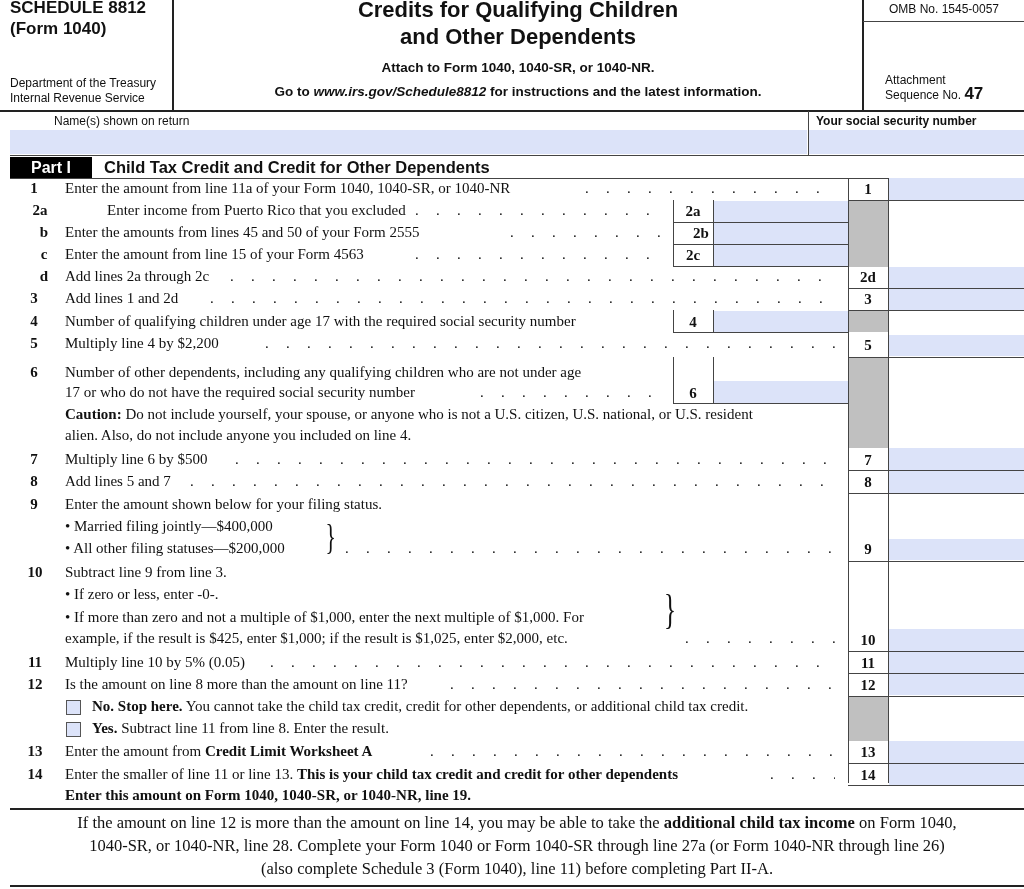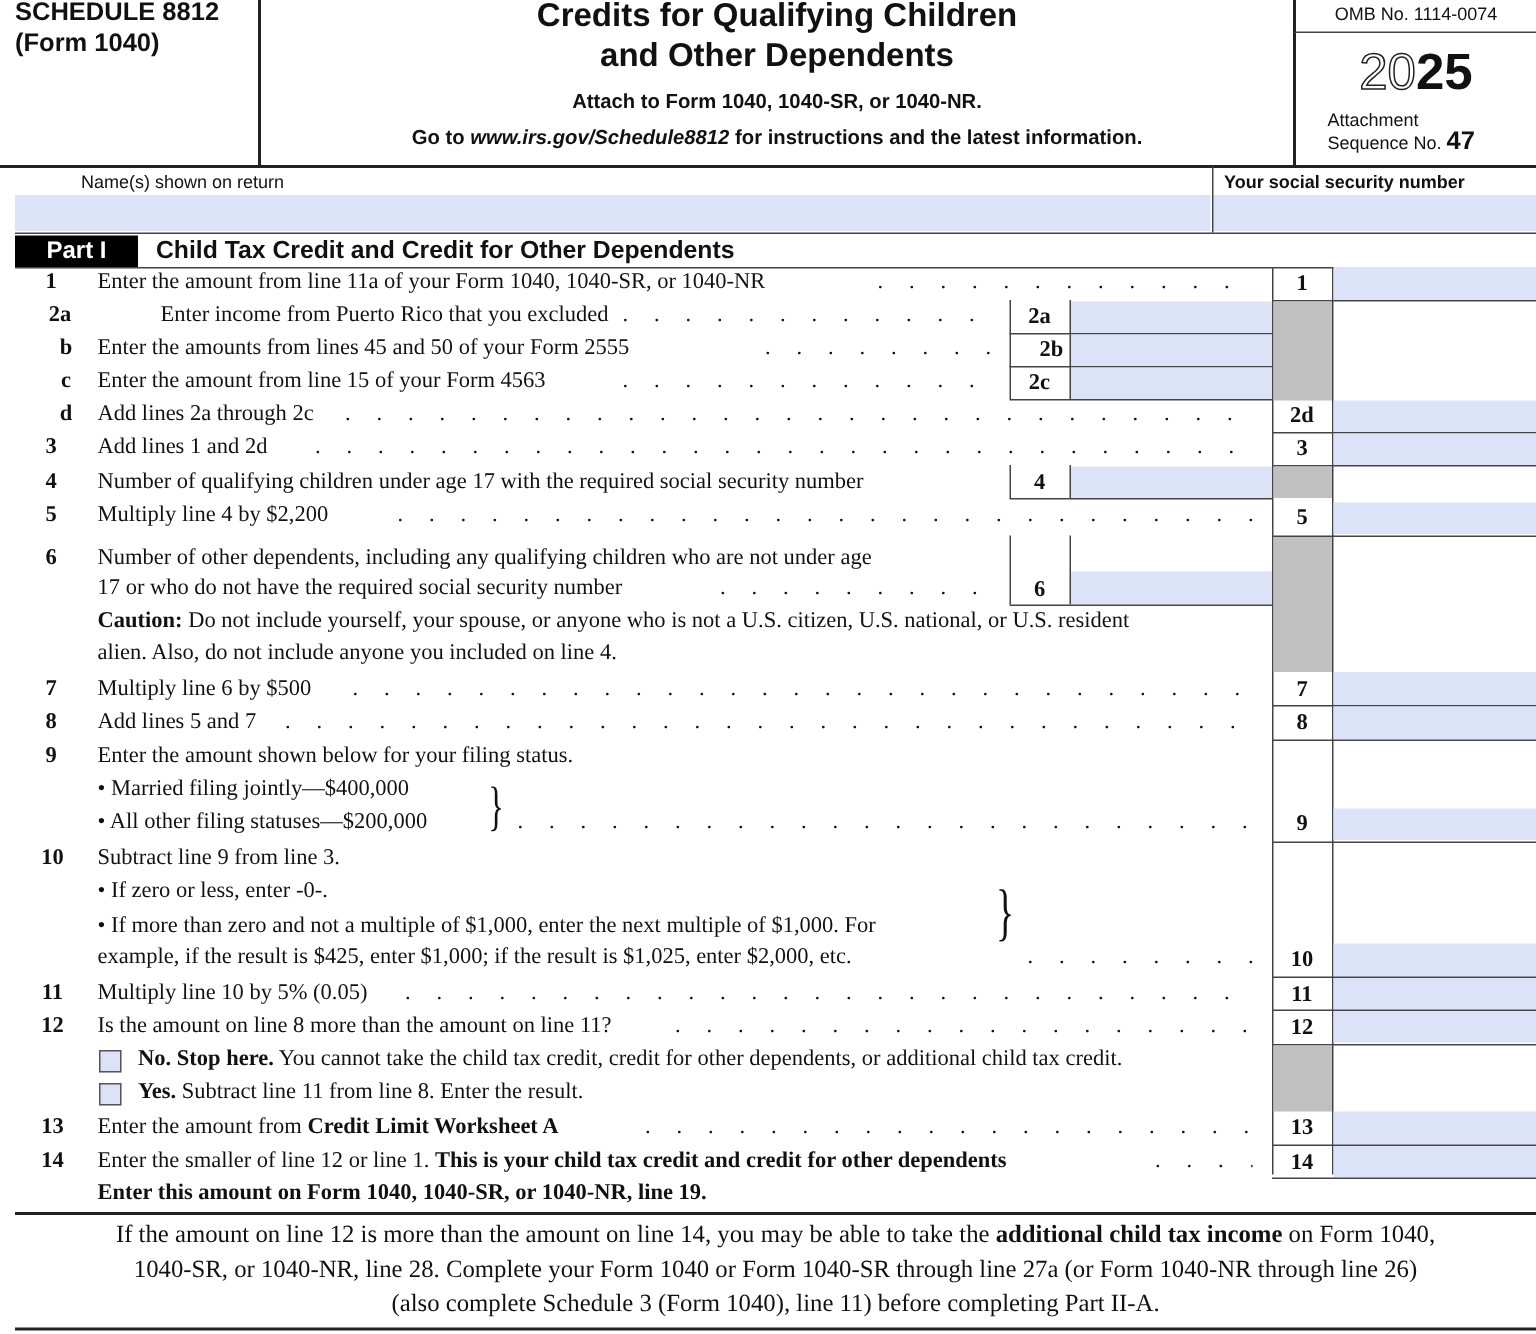--- a/index.html
+++ b/index.html
@@ -19,37 +19,38 @@
   input.field{position:absolute;border:0;background:#dce3f9;margin:0;padding:0 4px;box-sizing:border-box;font-size:14px;font-family:"Liberation Serif",serif;}
 </style>
 </head>
 <body>
 
 <div class="abs sans" style="left:0;top:0;width:1024px;height:110px;text-decoration:underline;">
   <div class="abs" style="left:10px;top:-3px;font-weight:bold;font-size:17px;line-height:21px;">
     <div>SCHEDULE 8812</div>
     <div>(Form 1040)</div>
   </div>
+  <div class="abs" style="left:10px;top:76px;font-size:12px;line-height:15px;">
+    <div>Department of the Treasury</div>
+    <div>Internal Revenue Service</div>
+  </div>
   <div class="vline" style="left:172px;top:0;height:110px;border-left-width:2px;border-color:#222;"></div>
 
   <div class="abs" style="left:174px;width:688px;top:-4px;text-align:center;font-weight:bold;font-size:22px;line-height:27px;">
     <div>Credits for Qualifying Children</div>
     <div>and Other Dependents</div>
   </div>
   <div class="abs" style="left:174px;width:688px;top:60px;text-align:center;font-weight:bold;font-size:13.5px;">Attach to Form 1040, 1040-SR, or 1040-NR.</div>
   <div class="abs" style="left:174px;width:688px;top:84px;text-align:center;font-weight:bold;font-size:13.5px;">
     <span>Go to </span><i>www.irs.gov/Schedule8812</i><span> for instructions and the latest information.</span>
   </div>
 
   <div class="vline" style="left:862px;top:0;height:110px;border-left-width:2px;border-color:#222;"></div>
-  <div class="abs" style="left:864px;width:160px;top:2px;text-align:center;font-size:12px;">OMB No. 1114-0074</div>
+  <div class="abs" style="left:864px;width:160px;top:2px;text-align:center;font-size:12px;">OMB No. 1545-0057</div>
   <div class="hline" style="left:863px;width:161px;top:21px;"></div>
-  <div class="abs" style="left:864px;width:160px;top:28px;text-align:center;font-size:34px;font-weight:bold;line-height:40px;">
-    <span style="color:#fff;-webkit-text-stroke:1px #222;font-weight:normal;">20</span><span>25</span>
-  </div>
   <div class="abs" style="left:885px;top:74px;font-size:12px;line-height:13px;">
     <div>Attachment</div>
     <div><span>Sequence No.</span> <b style="font-size:17px;">47</b></div>
   </div>
 </div>
 <div class="hline thick" style="left:0;width:1024px;top:110px;"></div>
 
 <div class="abs sans" style="left:10px;top:114px;font-size:12px;margin-left:44px;">Name(s) shown on return</div>
 <div class="abs sans" style="left:816px;top:114px;font-size:12px;font-weight:bold;">Your social security number</div>
 <input class="field" style="left: 10px; top: 130px; width: 797px; height: 24px;" value="">
@@ -194,21 +195,21 @@
 <div class="abs shade" style="left:849px;top:697px;width:39px;height:44px;"></div>
 
 <div class="ln" style="left:20px;top:743px;width:30px;">13</div>
 <div class="txt" style="left:65px;top:743px;"><span>Enter the amount from </span><b>Credit Limit Worksheet A</b></div>
 <div class="dots" style="left: 430px; top: 743px; width: 405px; letter-spacing: 0.45em;">. . . . . . . . . . . . . . . . . . . . . . . . . . . . . . . . . . . . . . . . . . . .</div>
 <div class="boxnum" style="left:848px;top:741px;width:40px;">13</div>
 <input class="field" style="left: 889px; top: 741px; width: 135px; height: 22px;" value="">
 <div class="hline" style="left:848px;width:176px;top:763px;"></div>
 
 <div class="ln" style="left:20px;top:766px;width:30px;">14</div>
-<div class="txt" style="left:65px;top:766px;"><span>Enter the smaller of line 12 or line 1. </span><b>This is your child tax credit and credit for other dependents</b></div>
+<div class="txt" style="left:65px;top:766px;"><span>Enter the smaller of line 11 or line 13. </span><b>This is your child tax credit and credit for other dependents</b></div>
 <div class="dots" style="left: 770px; top: 766px; width: 65px; letter-spacing: 0.45em;">. . . . . . . . . . . . . . . . . . . . . . . . . . . . . . . . . . . . . . . . . . . .</div>
 <div class="boxnum" style="left:848px;top:764px;width:40px;">14</div>
 <input class="field" style="left: 889px; top: 764px; width: 135px; height: 21px;" value="">
 <div class="hline" style="left:848px;width:176px;top:785px;"></div>
 <div class="txt" style="left:65px;top:787px;font-weight:bold;">Enter this amount on Form 1040, 1040-SR, or 1040-NR, line 19.</div>
 
 <div class="hline thick" style="left:10px;width:1014px;top:808px;"></div>
 <div class="abs" style="left:10px;width:1014px;top:811px;text-align:center;font-size:16.5px;line-height:23px;">
   <div><span>If the amount on line 12 is more than the amount on line 14, you may be able to take the </span><b>additional child tax income</b><span> on Form 1040,</span></div>
   <div>1040-SR, or 1040-NR, line 28. Complete your Form 1040 or Form 1040-SR through line 27a (or Form 1040-NR through line 26)</div>

